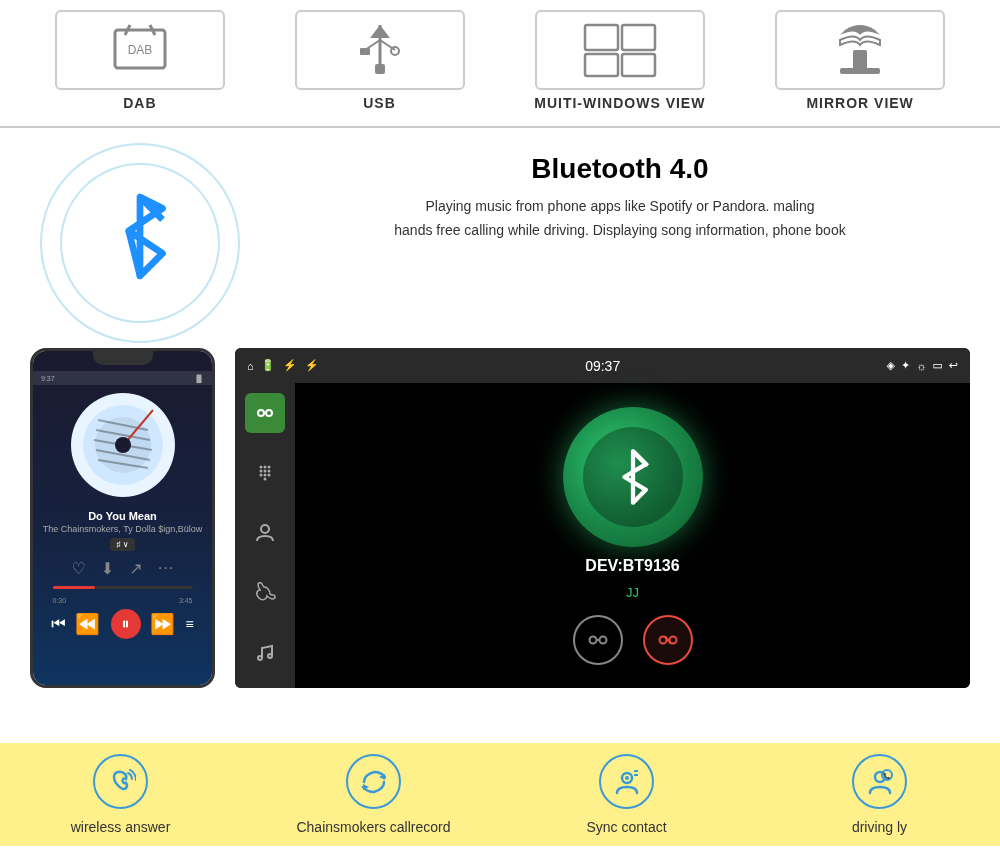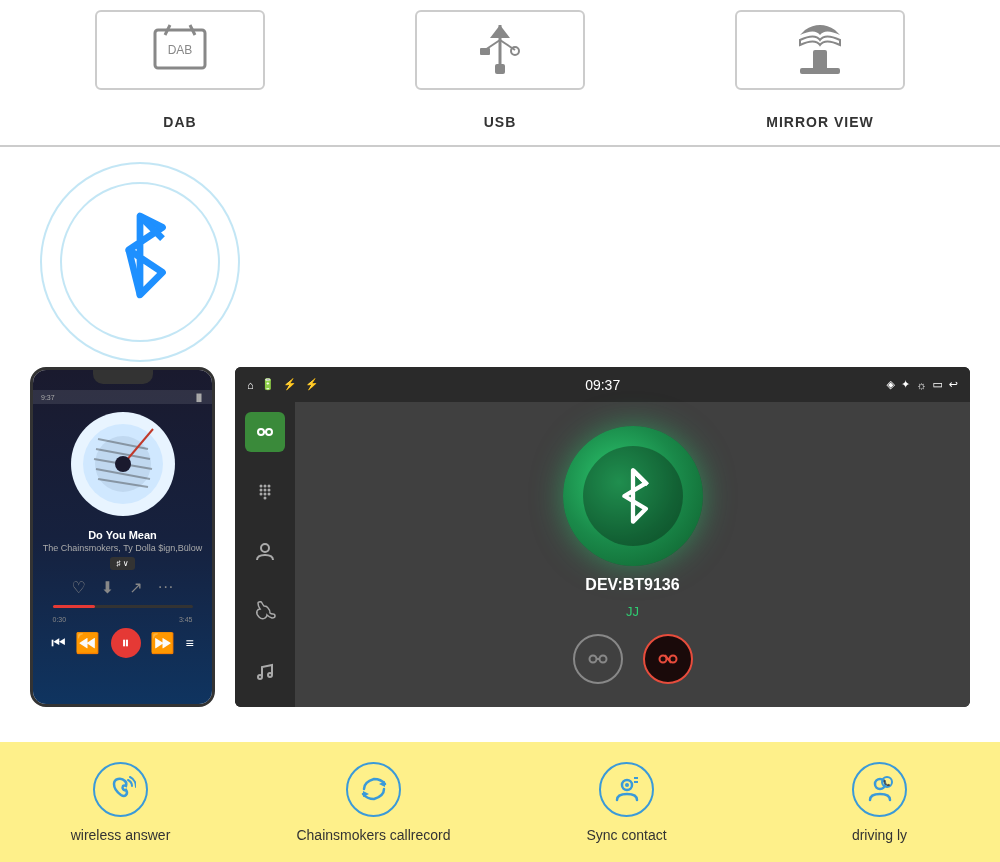--- a/index.html
+++ b/index.html
@@ -17,21 +17,21 @@
       justify-content: space-around;
       align-items: center;
       padding: 10px 20px 15px;
       background: #fff;
       border-bottom: 2px solid #ccc;
     }
     .icon-item {
       display: flex;
       flex-direction: column;
       align-items: center;
-      gap: 24px;
+      gap: 5px;
     }
     .icon-box {
       width: 170px;
       height: 80px;
       border: 2px solid #ccc;
       border-radius: 6px;
       display: flex;
       align-items: center;
       justify-content: center;
       font-size: 36px;
@@ -253,21 +253,21 @@
       color: #aaa;
       font-size: 18px;
       cursor: pointer;
     }
     .car-sidebar-item.active {
       background: #3a8a3a;
       color: #fff;
     }
     .car-main {
       flex: 1;
-      background: #404040;
+      background: #000000;
       display: flex;
       flex-direction: column;
       align-items: center;
       justify-content: center;
       gap: 10px;
       padding: 20px;
     }
     .bt-circle-green {
       width: 140px;
       height: 140px;
@@ -325,24 +325,24 @@
     }
 
     
     .bottom-section {
       background: #fef08a;
       padding: 15px 0;
       display: flex;
       justify-content: space-around;
       align-items: center;
       position: absolute;
-      bottom: 0;
+      bottom: 16px;
       left: 0;
       right: 0;
-      height: 120px;
+      height: 103px;
       gap: 12px;
     }
     .feature-item {
       display: flex;
       flex-direction: column;
       align-items: center;
       gap: 10px;
       width: 220px;
     }
     .feature-icon {
@@ -384,20 +384,31 @@
         <line x1="35" y1="5" x2="35" y2="45" stroke="#888" stroke-width="3"></line>
         <polygon points="35,5 25,18 45,18" fill="#888"></polygon>
         <line x1="35" y1="20" x2="20" y2="30" stroke="#888" stroke-width="2"></line>
         <line x1="35" y1="20" x2="50" y2="30" stroke="#888" stroke-width="2"></line>
         <rect x="15" y="28" width="10" height="7" rx="1" fill="#888"></rect>
         <circle cx="50" cy="31" r="4" fill="none" stroke="#888" stroke-width="2"></circle>
         <rect x="30" y="44" width="10" height="10" rx="2" fill="#888"></rect>
       </svg>
     </div>
     <span class="icon-label">USB</span>
+  </div>
+  <div class="icon-item">
+    <div class="icon-box">
+      <svg width="80" height="60" viewBox="0 0 80 60">
+        <rect x="5" y="5" width="33" height="25" rx="2" fill="none" stroke="#888" stroke-width="2.5"></rect>
+        <rect x="42" y="5" width="33" height="25" rx="2" fill="none" stroke="#888" stroke-width="2.5"></rect>
+        <rect x="5" y="34" width="33" height="22" rx="2" fill="none" stroke="#888" stroke-width="2.5"></rect>
+        <rect x="42" y="34" width="33" height="22" rx="2" fill="none" stroke="#888" stroke-width="2.5"></rect>
+      </svg>
+    </div>
+    <span class="icon-label">MUITI-WINDOWS VIEW</span>
   </div>
   <div class="icon-item">
     <div class="icon-box">
       <svg width="70" height="60" viewBox="0 0 70 60">
         <path d="M20 10 Q35 0 50 10 L55 15 Q40 8 35 15 Q30 8 15 15 Z" fill="#888"></path>
         <path d="M15 20 Q30 13 35 20 Q40 13 55 20 L55 25 Q40 18 35 25 Q30 18 15 25 Z" fill="none" stroke="#888" stroke-width="2"></path>
         <rect x="28" y="30" width="14" height="20" rx="2" fill="#888"></rect>
         <rect x="15" y="48" width="40" height="6" rx="2" fill="#888"></rect>
       </svg>
     </div>
@@ -410,20 +421,27 @@
     <div class="bt-logo-container">
       <div class="bt-ripple bt-ripple-1"></div>
       <div class="bt-ripple bt-ripple-2"></div>
       <div class="bt-icon">
         <svg width="80" height="90" viewBox="0 0 60 80">
           <path d="M30 5 L30 75 L50 55 L20 35 L50 15 Z" fill="none" stroke="#1e90ff" stroke-width="6" stroke-linejoin="round"></path>
           <line x1="30" y1="5" x2="50" y2="25" stroke="#1e90ff" stroke-width="6"></line>
           <line x1="20" y1="35" x2="30" y2="75" stroke="#1e90ff" stroke-width="6"></line>
         </svg>
       </div>
+    </div>
+  </div>
+  <div class="bt-right">
+    <div class="bt-title">Bluetooth 4.0</div>
+    <div class="bt-desc">
+      <span>Playing music from phone apps like Spotify or Pandora. maling</span><br>
+      <span>hands free calling while driving. Displaying  song information, phone book</span>
     </div>
   </div>
 </div>
 
 <div class="demo-section">
 
   <div class="phone-mockup">
     <div class="phone-notch"></div>
     <div class="phone-screen">
       <div style="width:100%;height:14px;background:rgba(255,255,255,0.1);display:flex;align-items:center;justify-content:space-between;padding:0 8px;font-size:7px;color:#aaa;">

